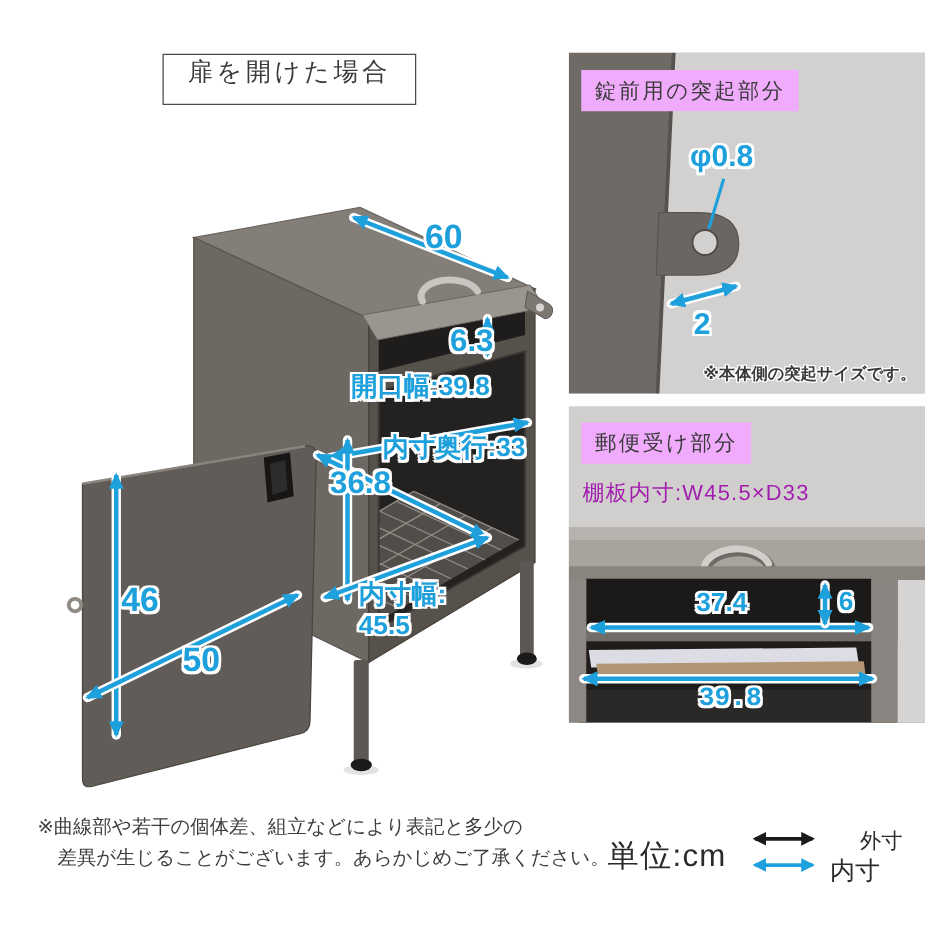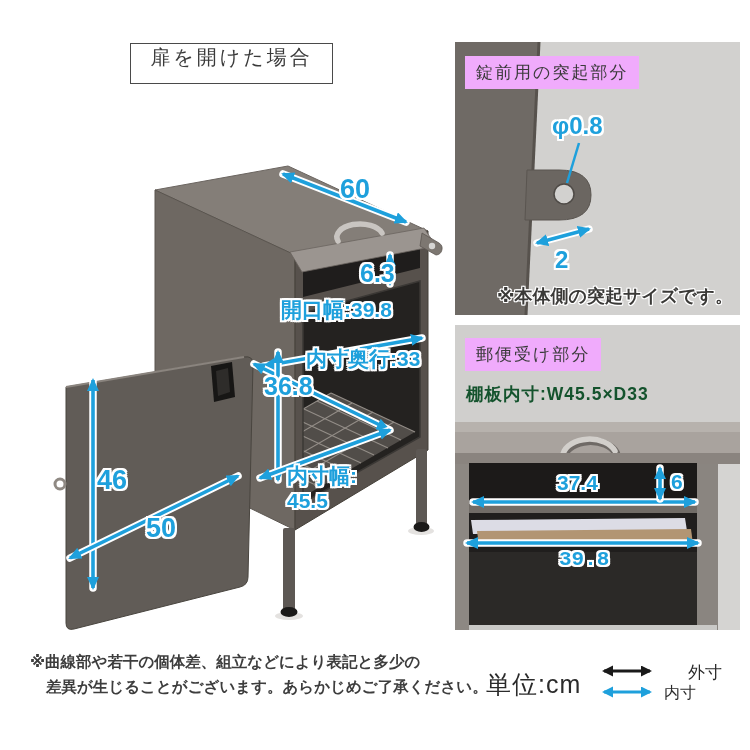--- a/index.html
+++ b/index.html
@@ -15,32 +15,32 @@
   
   .dim{position:absolute;color:#1ea0dc;font-weight:700;line-height:1.05;white-space:nowrap;}
   .ow{text-shadow:-2px -2px 0 #fff,0 -2px 0 #fff,2px -2px 0 #fff,-2px 0 0 #fff,
        2px 0 0 #fff,-2px 2px 0 #fff,0 2px 0 #fff,2px 2px 0 #fff;}
   .ow-sm{text-shadow:-1px -1px 0 #fff,0 -1px 0 #fff,1px -1px 0 #fff,-1px 0 0 #fff,
        1px 0 0 #fff,-1px 1px 0 #fff,0 1px 0 #fff,1px 1px 0 #fff;}
 
   
   .panel{position:absolute;left:455px;width:285px;background:#d2d1cf;overflow:hidden;}
   .panel-lock{top:42px;height:273px;}
-  .panel-mail{top:325px;height:305px;background:#d0cfcd;}
+  .panel-mail{top:325px;height:253px;background:#d0cfcd;}
   .panel-title-box{position:absolute;background:#f0abfc;padding:5px 11px;font-size:17px;color:#3a3a3a;
                    letter-spacing:2px;white-space:nowrap;}
-  .lock-note{position:absolute;right:7px;bottom:7px;font-size:18px;color:#3b3a38;font-weight:700;}
-  .mail-shelf-note{position:absolute;left:11px;top:57px;font-size:17.5px;color:#14532d;letter-spacing:1px;font-weight:bold;}
-
-  
-  .footer-note{position:absolute;left:30px;top:650px;font-size:15.5px;color:#3d3d3d;line-height:1.6;font-weight:bold;}
+  .lock-note{position:absolute;right:7px;bottom:7px;font-size:13px;color:#3b3a38;font-weight:700;}
+  .mail-shelf-note{position:absolute;left:11px;top:57px;font-size:17.5px;color:#a21caf;letter-spacing:1px;}
+
+  
+  .footer-note{position:absolute;left:30px;top:650px;font-size:15.5px;color:#3d3d3d;line-height:1.6;}
   .footer-note .indent{padding-left:16px;}
   .legend-unit{position:absolute;left:486px;top:668px;font-size:25px;color:#2b2b2b;letter-spacing:1px;}
   .legend-outer{position:absolute;left:664px;top:661px;font-size:17px;color:#2b2b2b;margin-left:24px;}
-  .legend-inner{position:absolute;left:664px;top:683px;font-size:16px;color:#2b2b2b;}
+  .legend-inner{position:absolute;left:664px;top:683px;font-size:20px;color:#2b2b2b;}
 
   svg{display:block;}
   .casing{stroke:#ffffff;stroke-width:7.5;fill:none;stroke-linecap:round;}
   .arrow{stroke:#1ea0dc;stroke-width:3.6;fill:none;}
   .arrow-k{stroke:#1a1a1a;stroke-width:3;fill:none;}
 </style>
 </head>
 <body>
 
 <div class="canvas">

